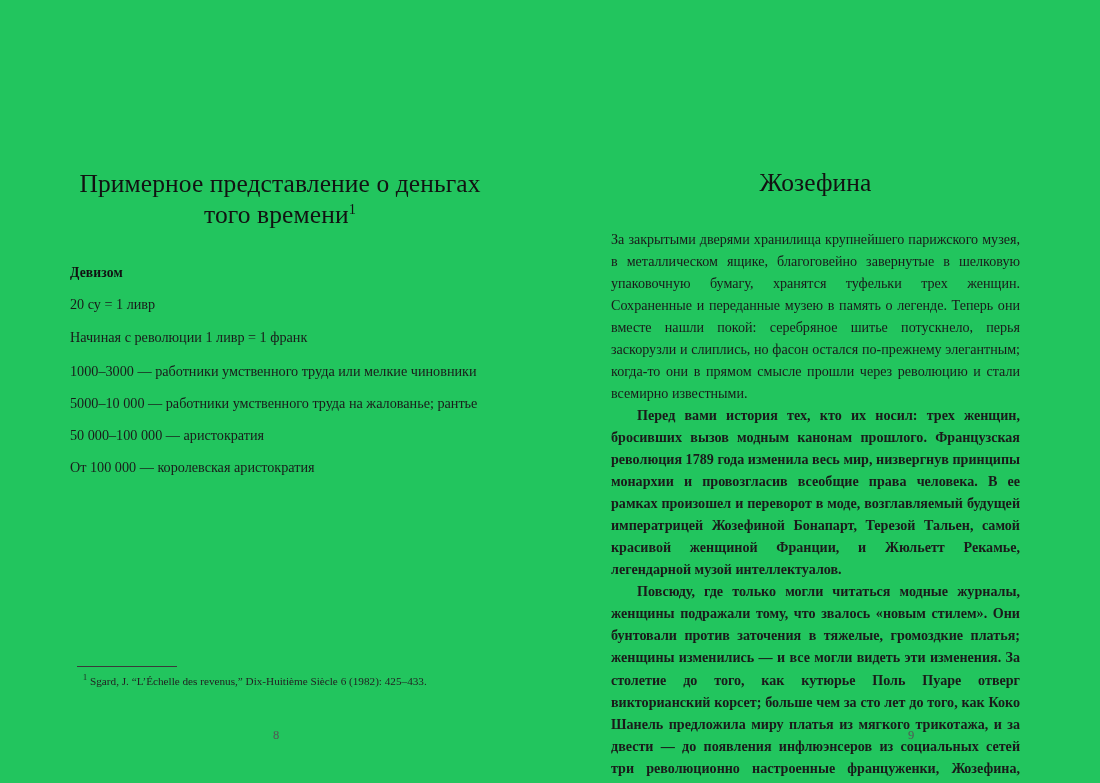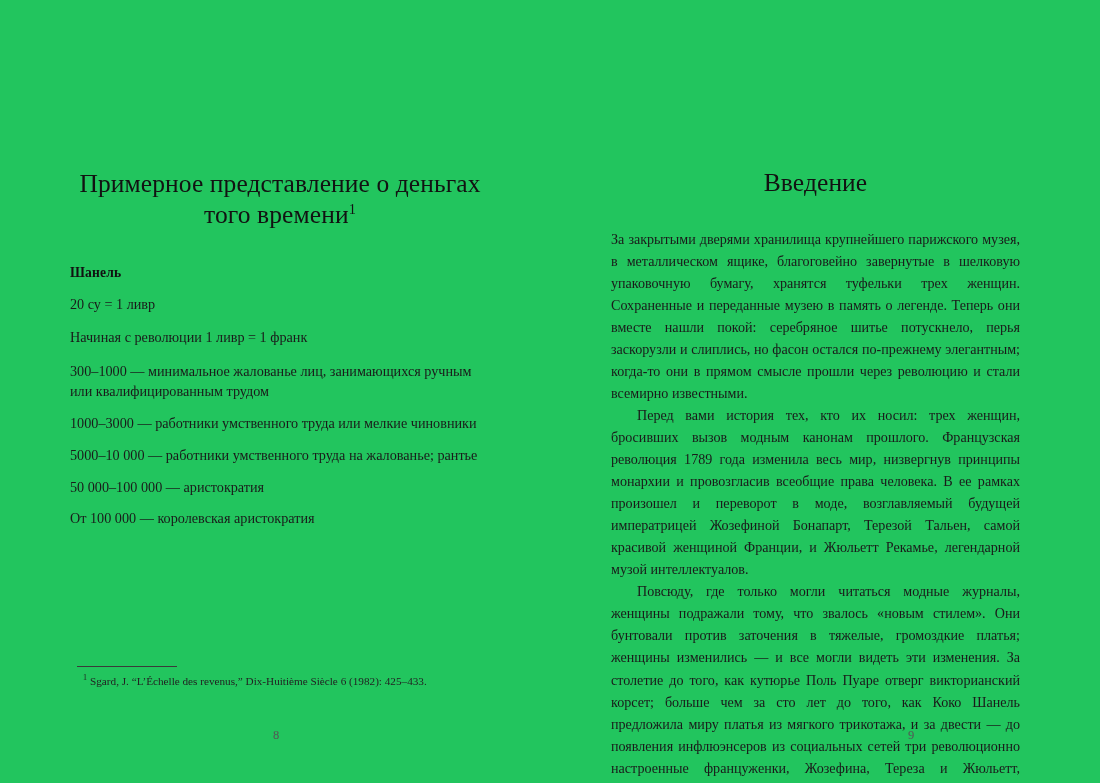--- a/index.html
+++ b/index.html
@@ -132,20 +132,21 @@
     font-size: 14.1px;
     line-height: 1.565;
     text-align: justify;
     text-justify: inter-word;
     margin: 0;
     color: #1a1a1a;
     hyphens: manual;
   }
   .body-par + .body-par {
     text-indent: 26px;
+    font-weight: bold;
   }
 
   
   .folio {
     position: absolute;
     bottom: 40px;
     font-size: 12.5px;
     color: #555;
     letter-spacing: 0.3px;
   }
@@ -156,43 +157,42 @@
 <body>
 
 <div class="spread">
 
   <div class="page page-left">
 
     <div class="content">
 
       <h1 class="display-title"><span>Примерное представление о деньгах того времени</span><span class="fn-marker">1</span></h1>
 
-      <h2 class="sec-heading">Шанель</h2>
+      <h2 class="sec-heading">Девизом</h2>
       <p class="money-line">20 су = 1 ливр</p>
       <p class="money-line">Начиная с революции 1 ливр = 1 франк</p>
 
-      <p class="income-line">300–1000 — минимальное жалованье лиц, занимающихся ручным или квалифицированным трудом</p>
       <p class="income-line">1000–3000 — работники умственного труда или мелкие чиновники</p>
       <p class="income-line">5000–10 000 — работники умственного труда на жалованье; рантье</p>
       <p class="income-line">50 000–100 000 — аристократия</p>
       <p class="income-line">От 100 000 — королевская аристократия</p>
     </div>
 
     <div class="footnote-block">
       <div class="footnote-rule"></div>
       <p class="footnote-text"><span class="fn-num">1</span><span>Sgard, J. “L’Échelle des revenus,” Dix-Huitième Siècle 6 (1982): 425–433.</span></p>
     </div>
 
     <div class="folio">8</div>
   </div>
 
   <div class="page page-right">
 
     <div class="content">
-      <h1 class="chapter-title">Введение</h1>
+      <h1 class="chapter-title">Жозефина</h1>
 
       <p class="body-par">За закрытыми дверями хранилища крупнейшего парижского музея, в металлическом ящике, благоговейно завернутые в шелковую упаковочную бумагу, хранятся туфельки трех женщин. Сохраненные и переданные музею в память о легенде. Теперь они вместе нашли покой: серебряное шитье потускнело, перья заскорузли и слиплись, но фасон остался по-прежнему элегантным; когда-то они в прямом смысле прошли через революцию и стали всемирно известными.</p>
       <p class="body-par">Перед вами история тех, кто их носил: трех женщин, бросивших вызов модным канонам прошлого. Французская революция 1789 года изменила весь мир, низвергнув принципы монархии и провозгласив всеобщие права человека. В ее рамках произошел и переворот в моде, возглавляемый будущей императрицей Жозефиной Бонапарт, Терезой Тальен, самой красивой женщиной Франции, и Жюльетт Рекамье, легендарной музой интеллектуалов.</p>
       <p class="body-par">Повсюду, где только могли читаться модные журналы, женщины подражали тому, что звалось «новым стилем». Они бунтовали против заточения в тяжелые, громоздкие платья; женщины изменились — и все могли видеть эти изменения. За столетие до того, как кутюрье Поль Пуаре отверг викторианский корсет; больше чем за сто лет до того, как Коко Шанель предложила миру платья из мягкого трикотажа, и за двести — до появления инфлюэнсеров из социальных сетей три революционно настроенные француженки, Жозефина, Тереза и Жюльетт, сбросили оковы многослойных одежд и переоделись в легкие и изящные платья безо всяких нижних сорочек и юбок. Прелестями женской фигуры теперь можно было любоваться всем благодаря новой смелой моде. Дополняли облик жакетами простого кроя и шалями; коротко стригли волосы и первыми в истории стали носить дамские сумочки на запястье. Девизом революции было</p>
     </div>
 
     <div class="folio">9</div>
   </div>
 
 </div>

